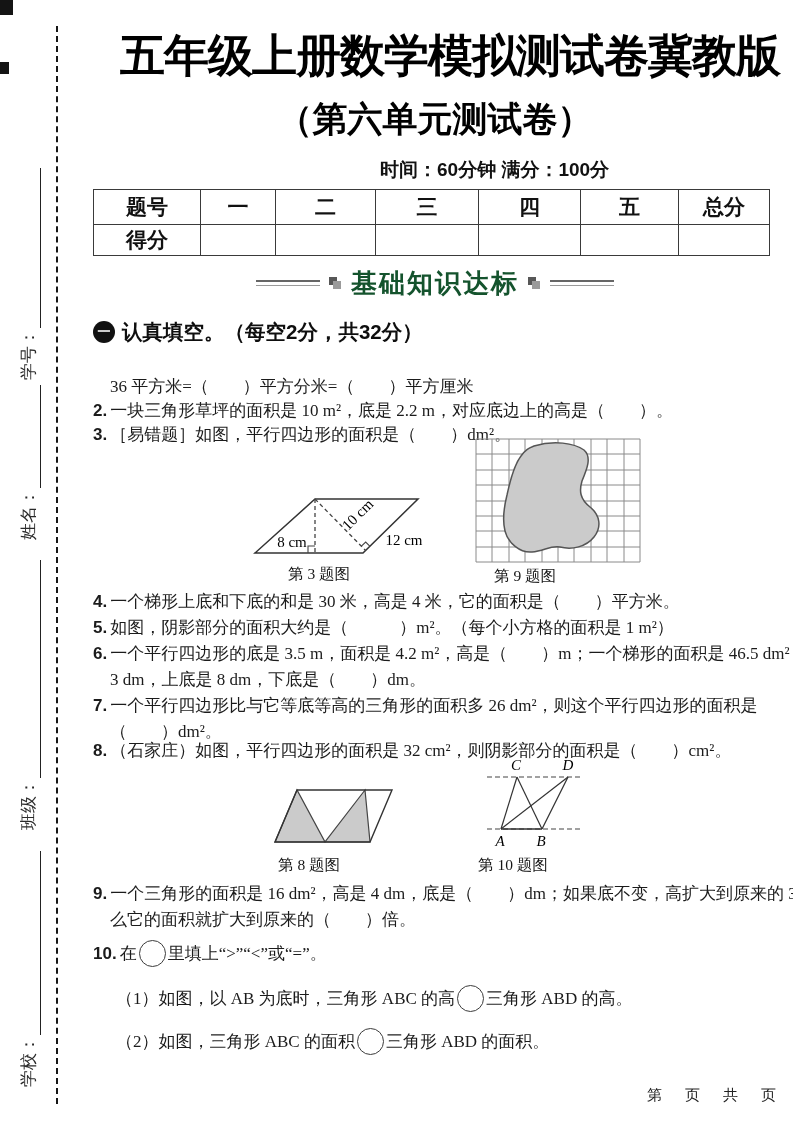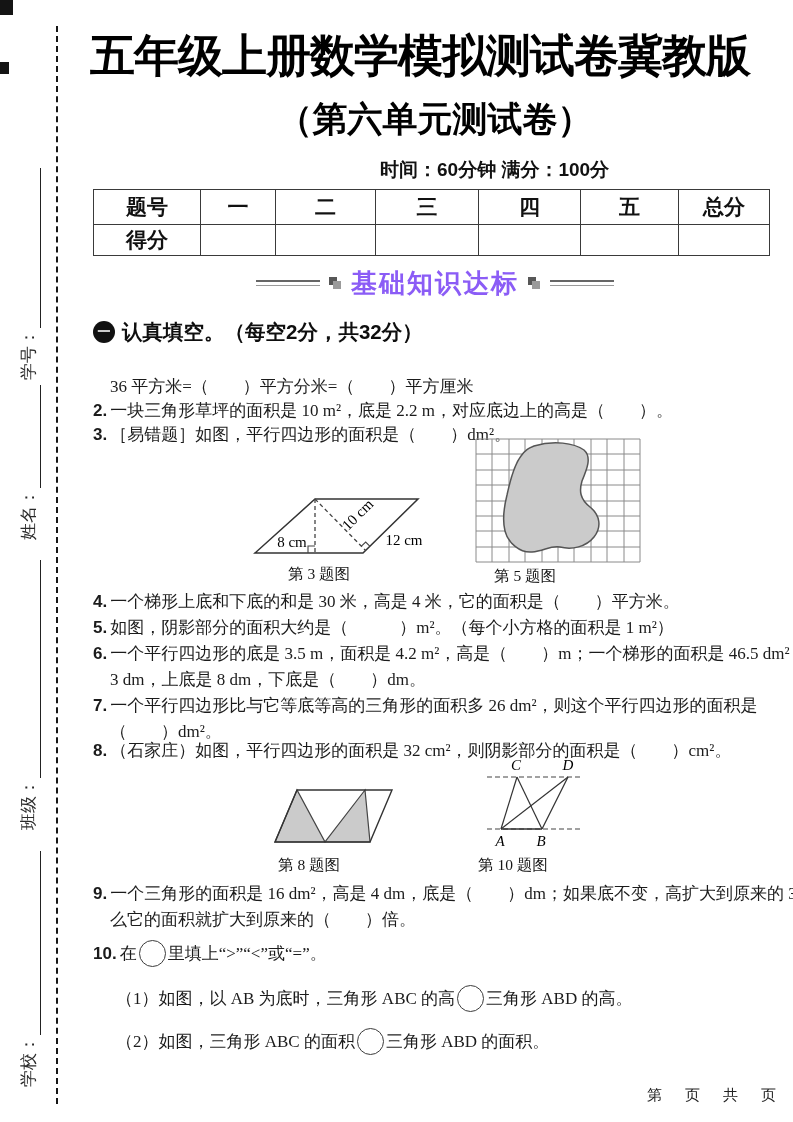--- a/index.html
+++ b/index.html
@@ -26,21 +26,21 @@
     transform:rotate(-90deg); transform-origin:0 0;
     white-space:nowrap;
     font-family:"Liberation Sans","DejaVu Sans",sans-serif;
     font-size:17px; color:#2a2a2a;
   }
   .side-label { line-height:24px; }
   .side-line { flex:1; height:21px; border-bottom:1.7px solid #222; margin-left:1px; }
 
   
   .title {
-    left:90px; top:26px; width:690px; text-align:left;
+    left:90px; top:26px; width:690px; text-align:right;
     font-family:"Liberation Sans","DejaVu Sans",sans-serif;
     font-size:45px; font-weight:bold; letter-spacing:-1px; color:#000;
   }
   .subtitle {
     left:90px; top:96px; width:690px; text-align:center;
     font-family:"Liberation Sans","DejaVu Sans",sans-serif;
     font-size:35px; font-weight:bold; color:#000;
   }
   .meta {
     left:380px; top:157px; width:402px; text-align:left;
@@ -58,21 +58,21 @@
   .score-table tr:nth-child(1) td { height:35px; }
   .score-table tr:nth-child(2) td { height:31px;margin-top:17px; }
 
   
   .banner {
     left:90px; top:267px; width:690px; height:32px;
     display:flex; align-items:center; justify-content:center; gap:9px;
   }
   .banner-text {
     font-family:"Liberation Sans","DejaVu Sans",sans-serif;
-    font-size:26px; font-weight:bold; color:#8b5cf6; letter-spacing:2px;
+    font-size:26px; font-weight:bold; color:#14532d; letter-spacing:2px;
   }
   .banner-bar { width:64px; height:6px; border-top:2.4px solid #666; border-bottom:1.4px solid #9a9a9a; }
   .banner-sq { position:relative; width:13px; height:13px; }
   .banner-sq .sq1 { position:absolute; left:0; top:0; width:8px; height:8px; background:#575757; }
   .banner-sq .sq2 { position:absolute; left:4px; top:4px; width:8px; height:8px; background:#9b9b9b; }
 
   
   .sec1 { left:93px; top:318px; display:flex; align-items:center; gap:7px; }
   .circle-icon {
     width:22px; height:22px; border-radius:50%; background:#111; color:#fff;
@@ -210,21 +210,21 @@
     <text x="116" y="33" font-size="15" text-anchor="middle" transform="rotate(-45 116 30)">10 cm</text>
     <text x="161" y="59" font-size="15" text-anchor="middle">12 cm</text>
   </svg>
   <div class="fig-caption" style="left:288px; top:564px; width:104px;">第 3 题图</div>
 
   <svg class="abs" style="left:474px; top:437px;" width="168" height="127" viewBox="0 0 168 127">
     <path d="M2,2V125 M18,2V125 M35,2V125 M51,2V125 M68,2V125 M84,2V125 M100,2V125 M117,2V125 M133,2V125 M150,2V125 M166,2V125" stroke="#8a8a8a" stroke-width="1" fill="none"></path>
     <path d="M2,2H166 M2,17H166 M2,33H166 M2,48H166 M2,64H166 M2,79H166 M2,94H166 M2,110H166 M2,125H166" stroke="#8a8a8a" stroke-width="1" fill="none"></path>
     <path d="M60,9 C80,3 100,6 110,13 C118,20 113,32 108,44 C105,54 106,62 116,70 C126,78 128,90 120,100 C112,110 98,113 86,110 C77,108 70,114 58,115 C46,116 34,106 31,94 C28,82 30,70 33,58 C36,44 40,28 47,19 C52,12 55,11 60,9 Z" fill="#cbcbcb" stroke="#555" stroke-width="1.5"></path>
   </svg>
-  <div class="fig-caption" style="left:494px; top:566px; width:104px;">第 5 题图</div>
+  <div class="fig-caption" style="left:494px; top:566px; width:104px;">第 9 题图</div>
 
   <div class="q" style="top:592px;">
     <span class="qnum">4.</span><span>一个梯形上底和下底的和是 30 米，高是 4 米，它的面积是（　　）平方米。</span>
   </div>
 
   <div class="q" style="top:618px;">
     <span class="qnum">5.</span><span>如图，阴影部分的面积大约是（　　　）m²。（每个小方格的面积是 1 m²）</span>
   </div>
 
   <div class="q" style="top:644px;">

